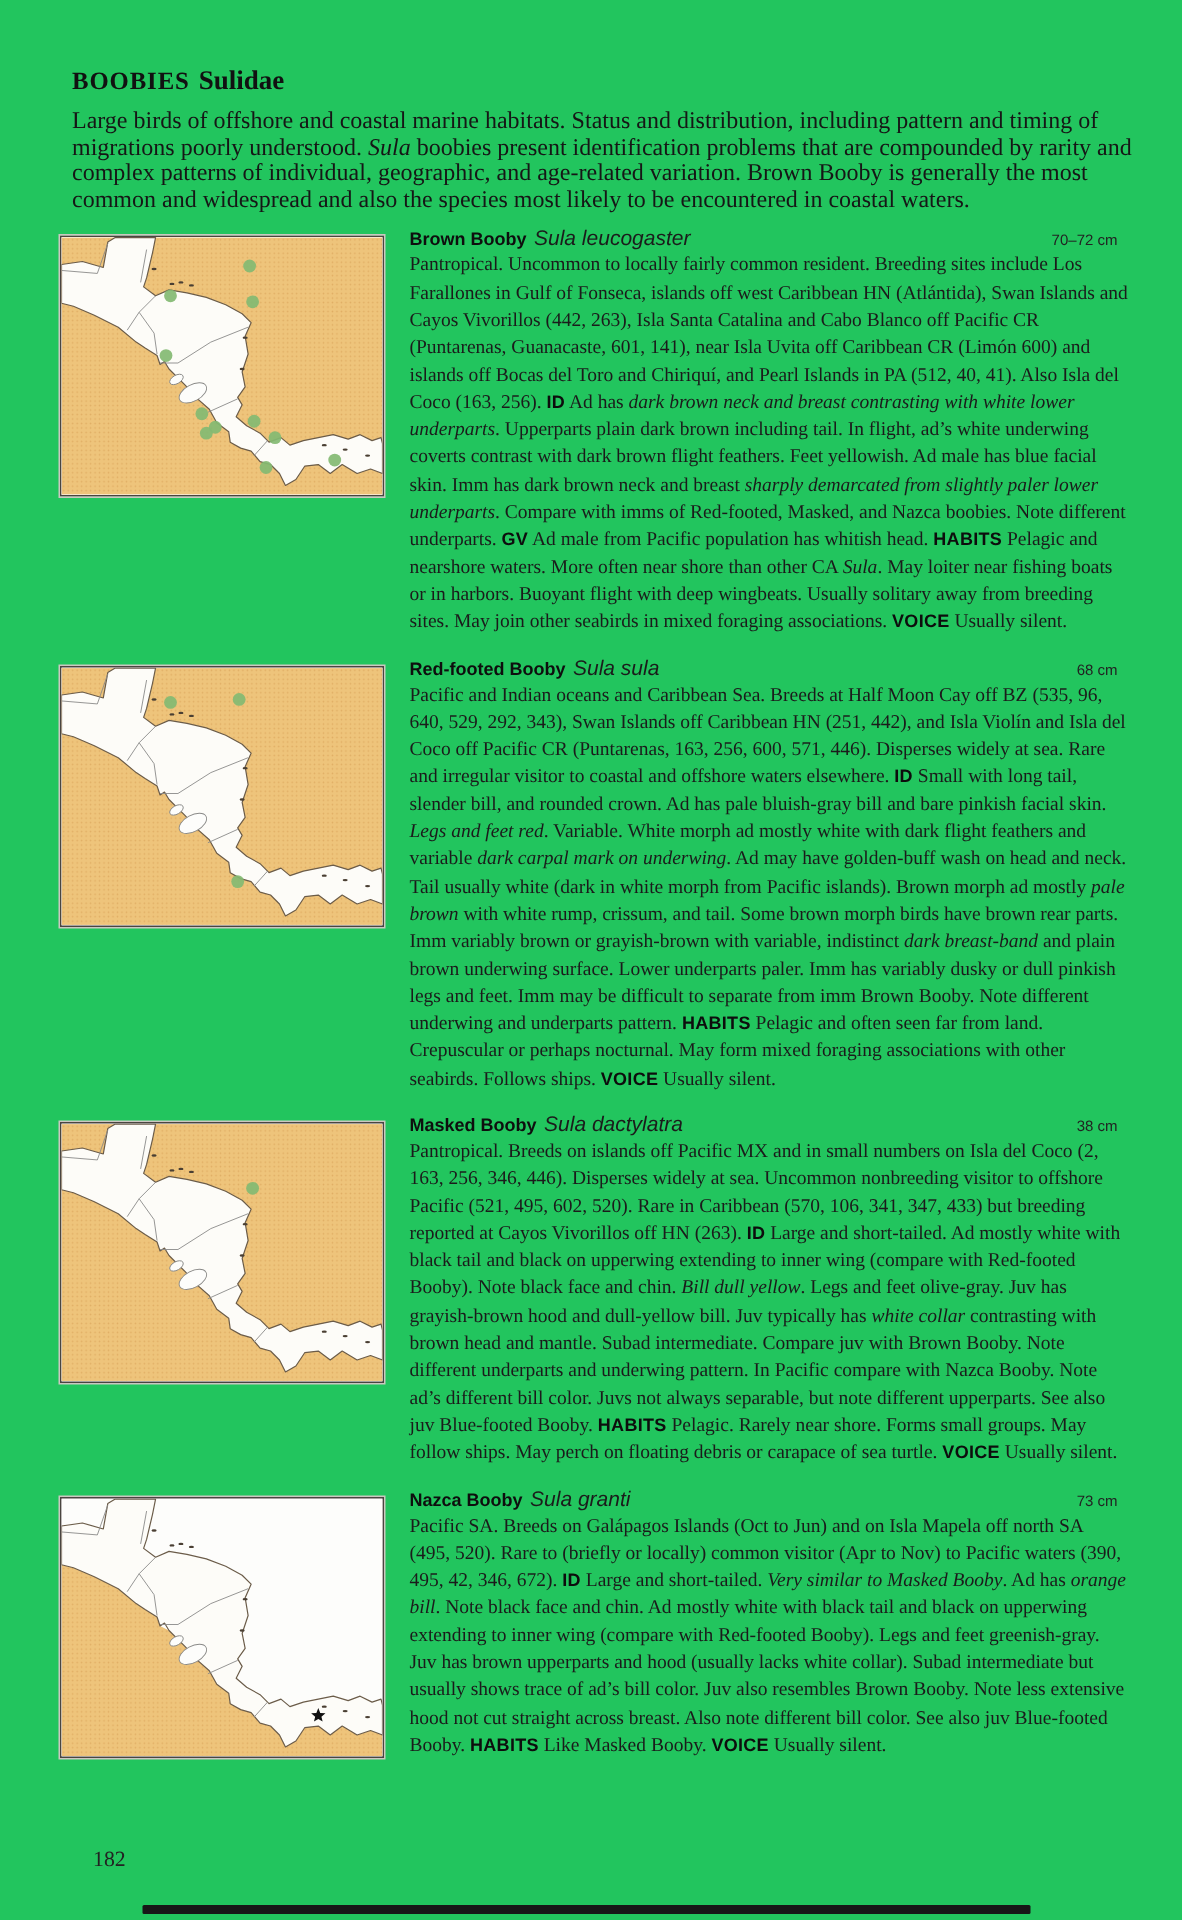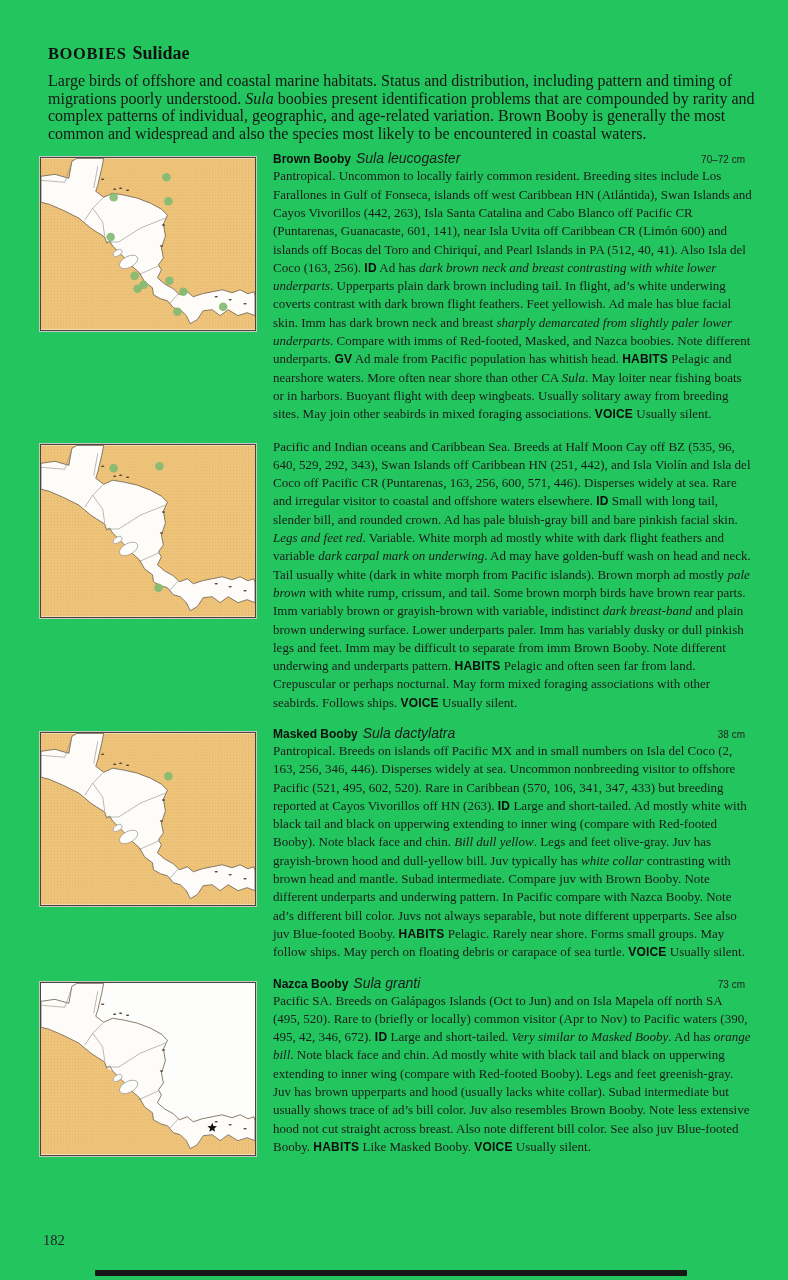--- a/index.html
+++ b/index.html
@@ -19,21 +19,21 @@
   .map-col{flex:none;width:224px;margin-left:-8px;padding-top:7px;}
   .map-frame{width:214px;height:172px;border:1px solid #4a4540;outline:1px solid #cbc7c0;background:#fff;}
   .map-frame svg{display:block;}
   .text-col{flex:1;padding-left:9px;min-width:0;}
   .sp-head{display:flex;align-items:baseline;font-family:"Liberation Sans",sans-serif;}
   .sp-name{font-weight:bold;font-size:12px;color:#0e0e0e;}
   .sp-sci{font-style:italic;font-size:14px;margin-left:5px;text-align:center;}
   .sp-size{margin-left:auto;font-size:10px;color:#222;white-space:nowrap;}
   .sp-body{font-size:13px;line-height:18.3px;margin-top:1px;color:#1b1b1b;width:479px;}
   .kw{font-family:"Liberation Sans",sans-serif;font-weight:bold;font-size:12px;letter-spacing:.2px;color:#0d0d0d;}
-  .pagenum{position:absolute;left:43px;top:1232px;font-size:14.5px;color:#222;}
+  .pagenum{position:absolute;left:62px;top:1232px;font-size:14.5px;color:#222;}
   .edge-bar{position:absolute;left:95px;top:1270px;width:592px;height:6px;background:#171717;border-radius:1px;}
 </style>
 </head>
 <body>
 
 <div class="page">
   <div class="content">
 
     <h1>
       <span class="fam">BOOBIES</span><span class="famsci">Sulidae</span>
@@ -128,20 +128,25 @@
                 <ellipse cx="190" cy="142" rx="1.7" ry="0.8" fill="#4a3f33"></ellipse>
                 <ellipse cx="205" cy="146" rx="1.7" ry="0.8" fill="#4a3f33"></ellipse>
                 <ellipse cx="176" cy="139" rx="1.7" ry="0.8" fill="#4a3f33"></ellipse>
                 <circle cx="73" cy="23" r="4.3" fill="#83ba72" opacity="0.92"></circle>
                 <circle cx="119" cy="21" r="4.3" fill="#83ba72" opacity="0.92"></circle>
                 <circle cx="118" cy="143" r="4.3" fill="#83ba72" opacity="0.92"></circle>
               </svg>
             </div>
     </div>
     <div class="text-col">
+      <div class="sp-head">
+        <span class="sp-name">Red-footed Booby</span>
+        <span class="sp-sci">Sula sula</span>
+        <span class="sp-size">68 cm</span>
+      </div>
       <div class="sp-body">Pacific and Indian oceans and Caribbean Sea. Breeds at Half Moon Cay off BZ (535, 96, 640, 529, 292, 343), Swan Islands off Caribbean HN (251, 442), and Isla Violín and Isla del Coco off Pacific CR (Puntarenas, 163, 256, 600, 571, 446). Disperses widely at sea. Rare and irregular visitor to coastal and offshore waters elsewhere. <span class="kw">ID</span> Small with long tail, slender bill, and rounded crown. Ad has pale bluish-gray bill and bare pinkish facial skin. <i>Legs and feet red</i>. Variable. White morph ad mostly white with dark flight feathers and variable <i>dark carpal mark on underwing</i>. Ad may have golden-buff wash on head and neck. Tail usually white (dark in white morph from Pacific islands). Brown morph ad mostly <i>pale brown</i> with white rump, crissum, and tail. Some brown morph birds have brown rear parts. Imm variably brown or grayish-brown with variable, indistinct <i>dark breast-band</i> and plain brown underwing surface. Lower underparts paler. Imm has variably dusky or dull pinkish legs and feet. Imm may be difficult to separate from imm Brown Booby. Note different underwing and underparts pattern. <span class="kw">HABITS</span> Pelagic and often seen far from land. Crepuscular or perhaps nocturnal. May form mixed foraging associations with other seabirds. Follows ships. <span class="kw">VOICE</span> Usually silent.</div>
     </div>
   </div>
 
   <div class="row">
     <div class="map-col">
       <div class="map-frame">
               <svg width="214" height="172" viewBox="0 0 215 172">
                 <defs>
                   <pattern id="stip2" width="3" height="3" patternUnits="userSpaceOnUse">

